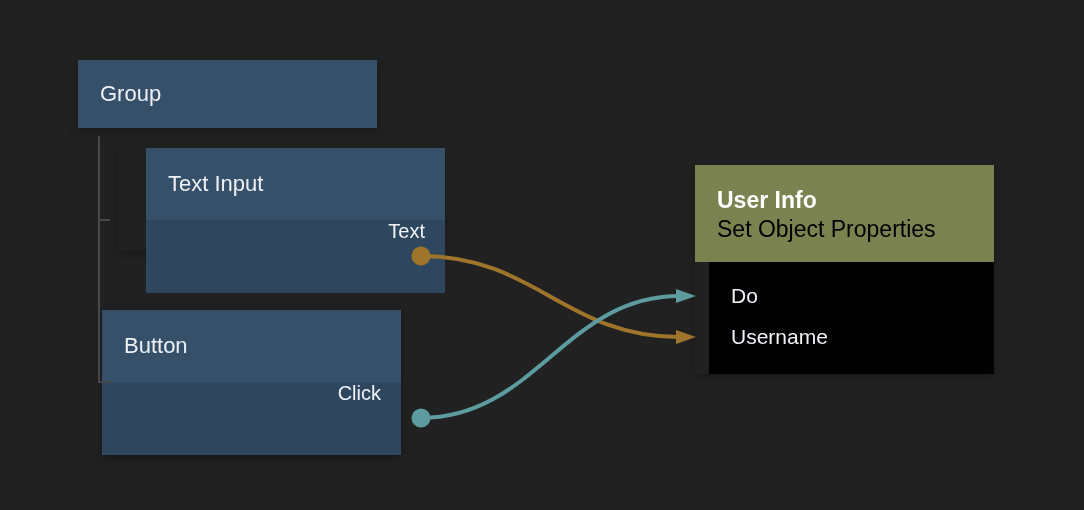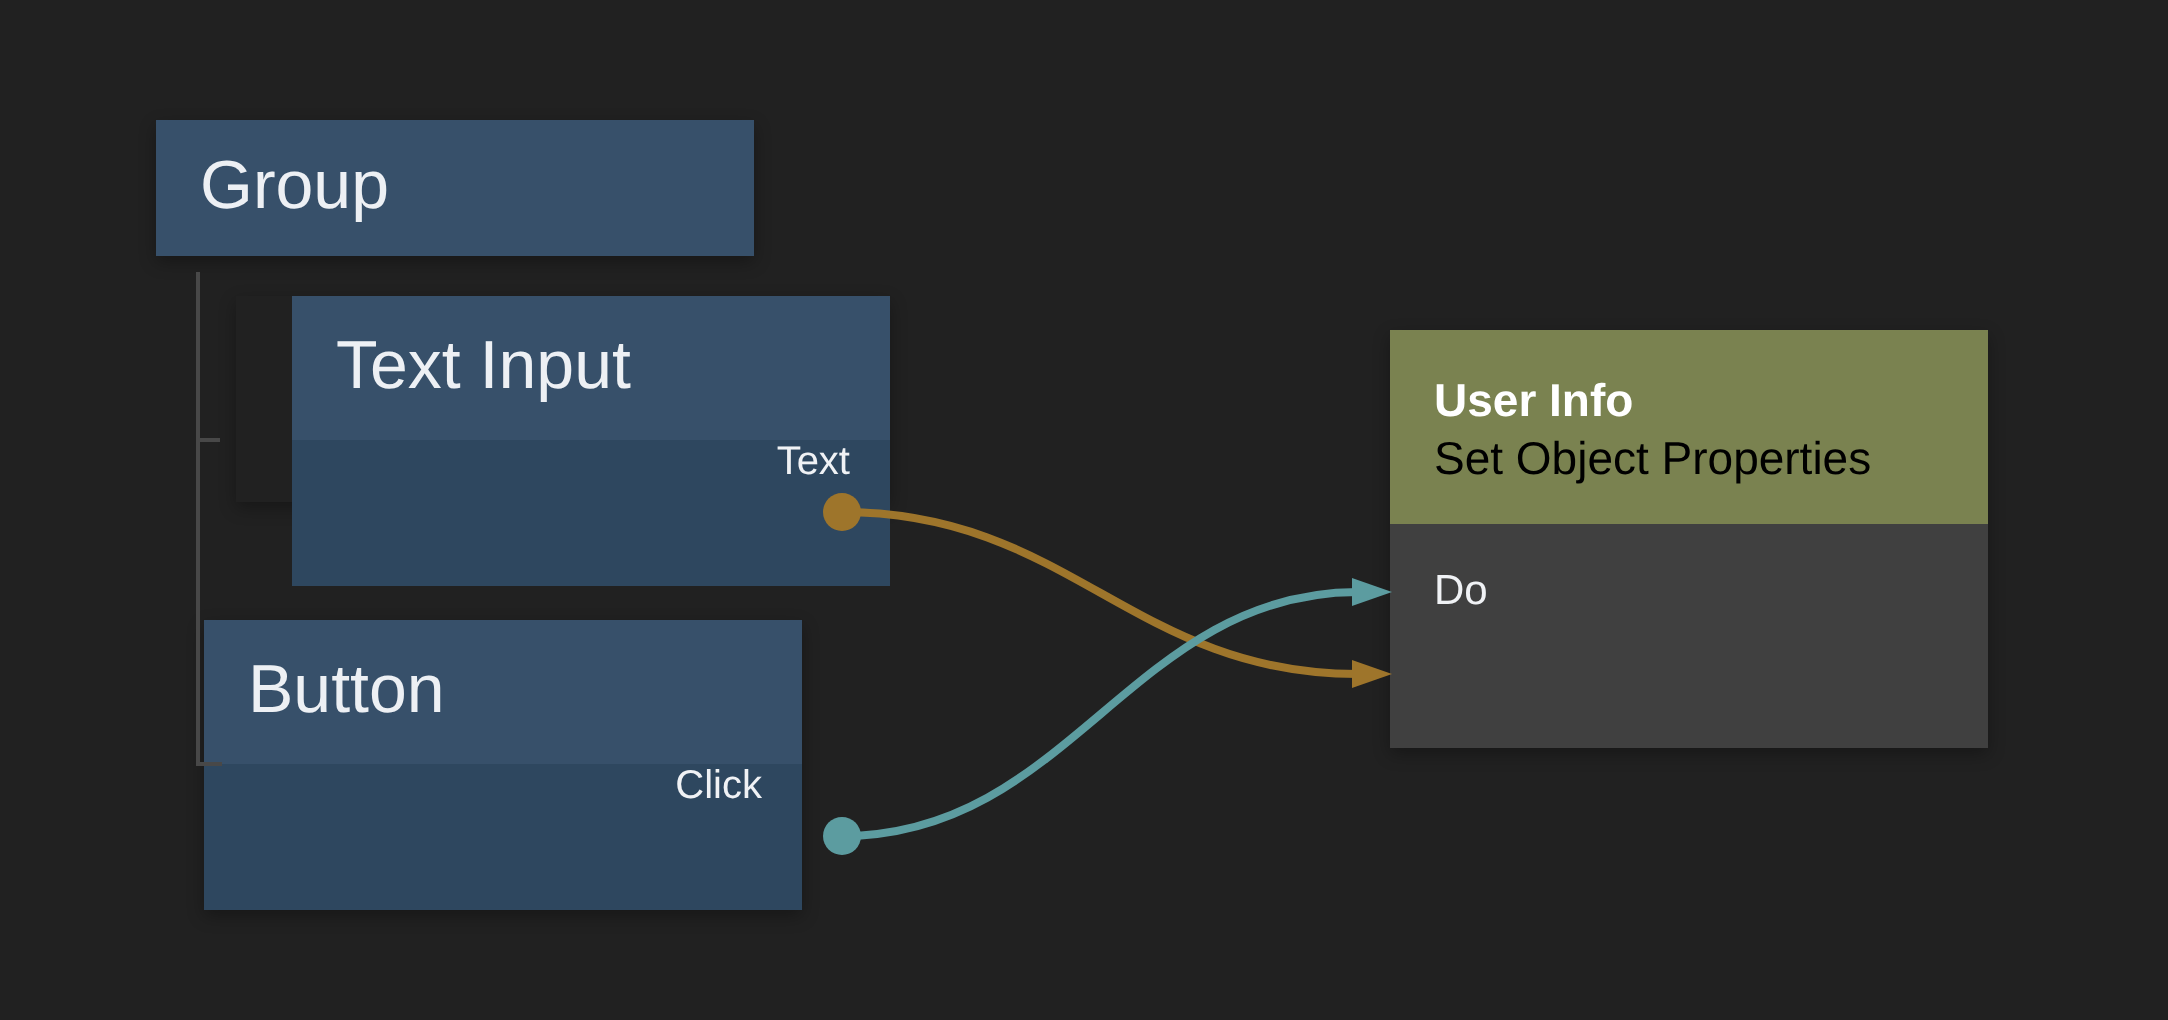--- a/index.html
+++ b/index.html
@@ -34,21 +34,21 @@
     justify-content: center;
     padding-left: 22px;
     box-sizing: border-box;
   }
   .node-body {
     background: #2e475f;
     box-sizing: border-box;
   }
   .node-title {
     color: #edf0f4;
-    font-size: 34px;
+    font-size: 22px;
     font-weight: 400;
     line-height: 1.1;
     white-space: nowrap;
   }
   
   .node-group { left: 78px; top: 60px; width: 299px; height: 68px; }
   .node-group .node-header { height: 68px; }
   
   .node-text-input { left: 118px; top: 148px; width: 299px; height: 103px; padding-left: 28px; }
   .node-text-input .node-header { height: 72px; }
@@ -74,22 +74,23 @@
   
   .node-user-info { left: 695px; top: 165px; width: 299px; height: 209px; }
   .node-user-info .node-header {
     height: 97px;
     background: #7a8250;
     justify-content: flex-start;
     padding-top: 20px;
   }
   .node-user-info .node-body {
     height: 112px;
-    background: #404040;
+    background: #000000;
     padding-top: 13px;
+    margin-left: 14px;
   }
   .node-user-info .node-title {
     font-size: 23px;
     font-weight: 600;
     line-height: 30px;
     color: #ffffff;
   }
   .node-subtitle {
     font-size: 23px;
     font-weight: 400;
@@ -141,20 +142,23 @@
 
   <div class="node node-user-info">
     <div class="node-header">
       <span class="node-title">User Info</span>
       <span class="node-subtitle">Set Object Properties</span>
     </div>
     <div class="node-body">
       <div class="port-row-input">
         <span class="port-label">Do</span>
       </div>
+      <div class="port-row-input">
+        <span class="port-label">Username</span>
+      </div>
     </div>
   </div>
 
   <svg class="wires" width="1084" height="510" viewBox="0 0 1084 510">
 
     <path d="M99,136 L99,382 L111,382 M99,220 L110,220" fill="none" stroke-width="2" stroke="#484848"></path>
 
     <path d="M421,256 C535,256 566,337 679,337" fill="none" stroke-width="4" stroke-linecap="round" stroke="#9e752b"></path>
     <polygon points="676,330 676,344 696,337" fill="#9e752b"></polygon>
     <circle cx="421" cy="256" r="9.5" fill="#9e752b"></circle>

